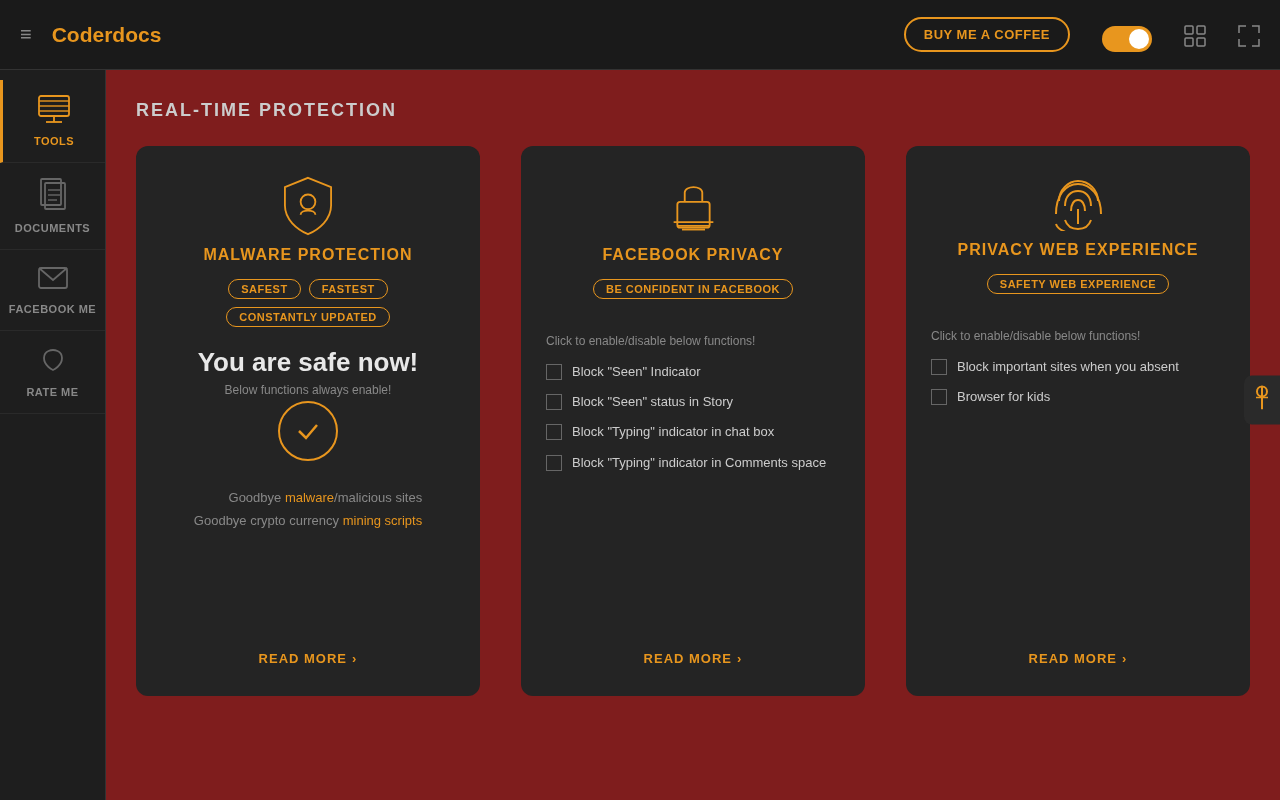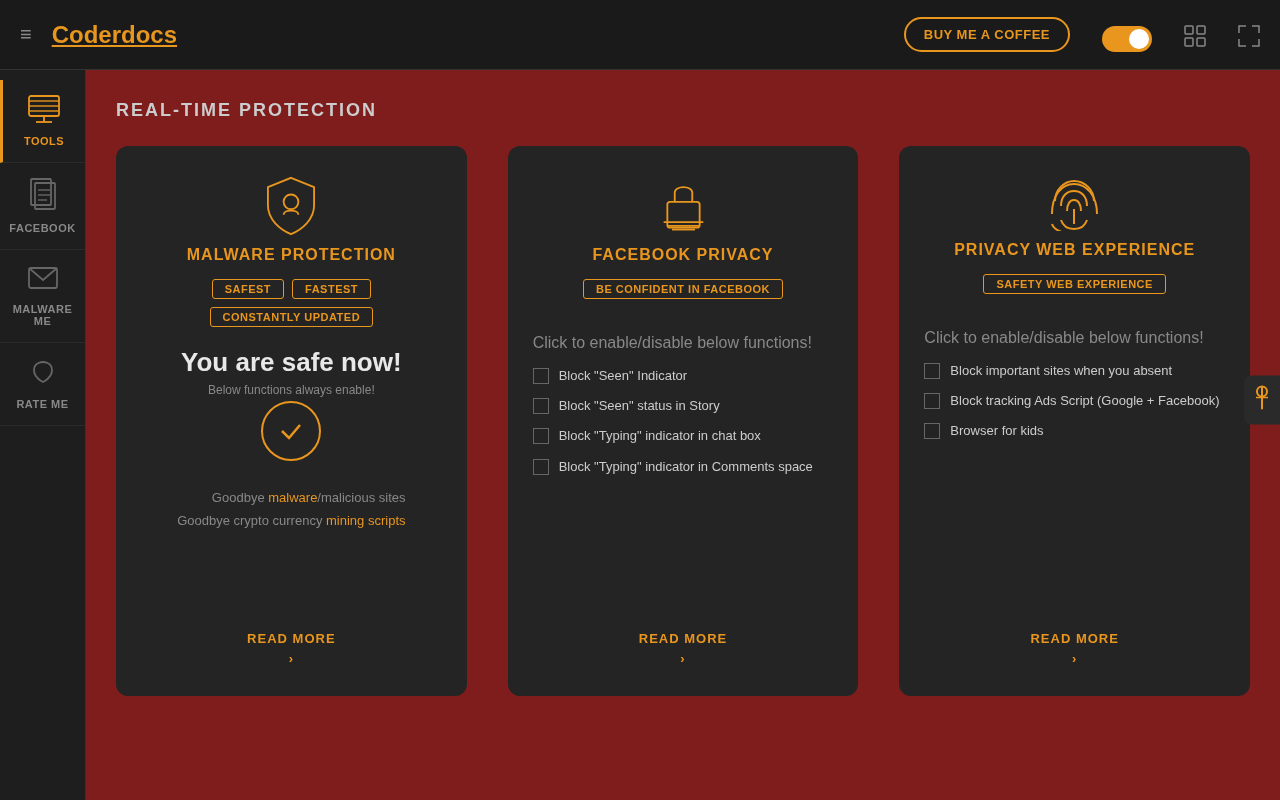--- a/index.html
+++ b/index.html
@@ -25,24 +25,23 @@
       flex-shrink: 0;
     }
     .header-menu-icon {
       color: #888;
       font-size: 20px;
       margin-right: 20px;
       cursor: pointer;
     }
     .header-logo {
       color: #e8961e;
-      font-size: 24px;
+      font-size: 21px;
       font-weight: bold;
       flex: 1;
-      text-decoration: underline;
     }
     .header-actions {
       display: flex;
       align-items: flex-end;
       gap: 32px;
     }
     .buy-coffee-btn {
       border: 2px solid #e8961e;
       color: #e8961e;
       background: transparent;
@@ -79,21 +78,21 @@
 
     
     .main-layout {
       display: flex;
       flex: 1;
       overflow: hidden;
     }
 
     
     .sidebar {
-      width: 86px;
+      width: 106px;
       background: #1e1e1e;
       border-right: 1px solid #333;
       display: flex;
       flex-direction: column;
       align-items: center;
       padding-top: 10px;
       flex-shrink: 0;
     }
     .sidebar-item {
       width: 100%;
@@ -173,21 +172,21 @@
     .badge-row {
       display: flex;
       flex-wrap: wrap;
       gap: 8px;
       justify-content: center;
       margin-bottom: 20px;
     }
     .badge {
       border: 1.5px solid #e8961e;
       color: #e8961e;
-      border-radius: 3px;
+      border-radius: 10px;
       padding: 3px 12px;
       font-size: 11px;
       font-weight: bold;
       letter-spacing: 0.5px;
       text-align: center;
     }
 
     
     .safe-message {
       font-size: 26px;
@@ -223,21 +222,21 @@
       text-align: right;
       line-height: 1.8;
       margin-bottom: auto;
     }
     .goodbye-text .highlight {
       color: #e8961e;
     }
 
     
     .click-note {
-      font-size: 16px;
+      font-size: 12px;
       color: #888;
       text-align: left;
       width: 100%;
       margin-bottom: 15px;
     }
     .checkbox-list {
       width: 100%;
       display: flex;
       flex-direction: column;
       gap: 12px;
@@ -268,21 +267,20 @@
       color: #e8961e;
       font-size: 13px;
       font-weight: bold;
       letter-spacing: 1px;
       cursor: pointer;
       text-decoration: none;
       display: flex;
       align-items: center;
       gap: 5px;
       margin-top: 20px;
-      flex-direction: column;
     }
 
     
     .pin-icon-container {
       position: absolute;
       right: 0;
       top: 50%;
       transform: translateY(-50%);
       background: #2a2a2a;
       padding: 10px 8px;
@@ -362,31 +360,31 @@
     <div class="sidebar-item">
       <span class="sidebar-icon">
         <svg width="28" height="32" viewBox="0 0 28 32" fill="none">
           <rect x="2" y="1" width="20" height="26" rx="1" stroke="#666" stroke-width="1.8" fill="none"></rect>
           <rect x="6" y="5" width="20" height="26" rx="1" stroke="#666" stroke-width="1.8" fill="none"></rect>
           <line x1="9" y1="12" x2="21" y2="12" stroke="#666" stroke-width="1.4"></line>
           <line x1="9" y1="17" x2="21" y2="17" stroke="#666" stroke-width="1.4"></line>
           <line x1="9" y1="22" x2="18" y2="22" stroke="#666" stroke-width="1.4"></line>
         </svg>
       </span>
-      <span class="sidebar-label">FACEBOOK</span>
+      <span class="sidebar-label">DOCUMENTS</span>
     </div>
 
     <div class="sidebar-item">
       <span class="sidebar-icon">
         <svg width="30" height="26" viewBox="0 0 30 26" fill="none">
           <rect x="1" y="3" width="28" height="20" rx="2" stroke="#666" stroke-width="1.8" fill="none"></rect>
           <polyline points="1,3 15,15 29,3" stroke="#666" stroke-width="1.8" fill="none"></polyline>
         </svg>
       </span>
-      <span class="sidebar-label">MALWARE ME</span>
+      <span class="sidebar-label">FACEBOOK ME</span>
     </div>
 
     <div class="sidebar-item">
       <span class="sidebar-icon">
         <svg width="30" height="28" viewBox="0 0 30 28" fill="none">
           <path d="M15 4 C15 4, 6 4, 6 12 C6 20 15 24 15 24 C15 24 24 20 24 12 C24 4 15 4 15 4Z" stroke="#666" stroke-width="1.8" fill="none"></path>
         </svg>
       </span>
       <span class="sidebar-label">RATE ME</span>
     </div>
@@ -497,24 +495,20 @@
 
         <div class="click-note" style="margin-top:15px;">Click to enable/disable below functions!</div>
 
         <div class="checkbox-list">
           <div class="checkbox-item">
             <div class="checkbox-box"></div>
             <span class="checkbox-text">Block important sites when you absent</span>
           </div>
           <div class="checkbox-item">
             <div class="checkbox-box"></div>
-            <span class="checkbox-text">Block tracking Ads Script (Google + Facebook)</span>
-          </div>
-          <div class="checkbox-item">
-            <div class="checkbox-box"></div>
             <span class="checkbox-text">Browser for kids</span>
           </div>
         </div>
 
         <a class="read-more">
           <span>READ MORE</span>
           <span>›</span>
         </a>
       </div>
 

